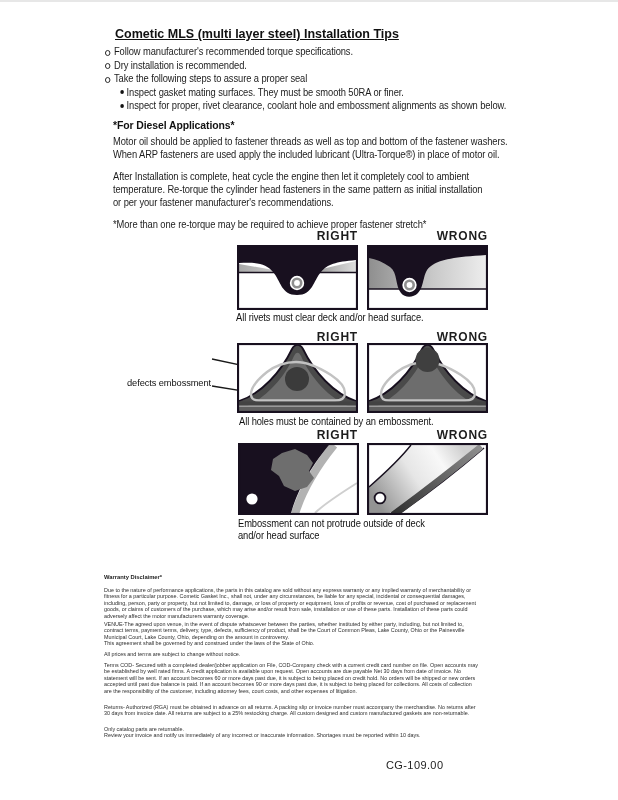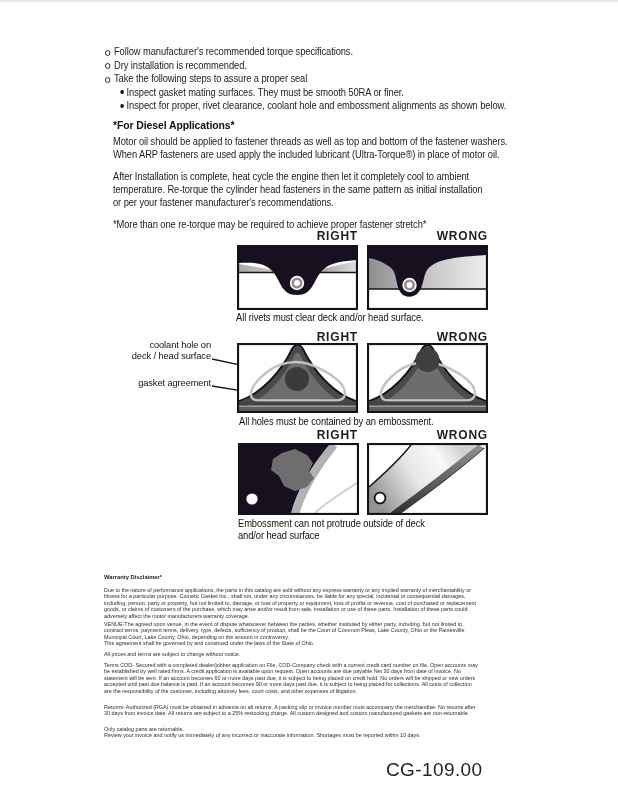--- a/index.html
+++ b/index.html
@@ -30,29 +30,32 @@
   .fig-label{width:121px;text-align:right;font-size:12px;font-weight:bold;
              letter-spacing:0.8px;color:#1d1d1d;}
   .caption{font-size:10.4px;line-height:11.5px;letter-spacing:-0.1px;color:#111;
            white-space:pre-line;}
   .ann{width:116px;text-align:right;font-size:9.3px;line-height:10.5px;
        letter-spacing:-0.1px;color:#111;white-space:pre-line;}
 
   .disc{width:420px;font-size:5.4px;line-height:6.45px;color:#2e2e2e;
         white-space:pre-line;letter-spacing:0;}
   .disc-head{font-size:5.8px;font-weight:bold;color:#222;}
-  .doc-code{font-size:19px;letter-spacing:0.4px;color:#222;}
+  .doc-code{font-size:11px;letter-spacing:0.4px;color:#222;}
   svg{display:block;}
 </style>
 </head>
 <body>
 
 <div class="page">
   <div class="scan-edge"></div>
 
+  <div class="abs" style="left:115px;top:24px;">
+    <span class="title">Cometic MLS (multi layer steel) Installation Tips</span>
+  </div>
 
   <div class="abs tips condense">
     <div class="tip-line">
       <span class="b-circle"></span>
       <span>Follow manufacturer's recommended torque specifications.</span>
     </div>
     <div class="tip-line">
       <span class="b-circle"></span>
       <span>Dry installation is recommended.</span>
     </div>
@@ -119,23 +122,21 @@
     <circle cx="42.5" cy="40" r="7.2" fill="#ffffff"></circle>
     <circle cx="42.5" cy="40" r="4.2" fill="#ffffff" stroke="#8f8f8f" stroke-width="2.6"></circle>
     <rect x="1" y="1" width="119" height="63" fill="none" stroke="#18101f" stroke-width="2.2"></rect>
   </svg>
 
   <div class="abs caption condense" style="left:236px;top:312px;width:340px;">All rivets must clear deck and/or head surface.</div>
 
   <div class="abs fig-label" style="left:237px;top:330px;">RIGHT</div>
   <div class="abs fig-label" style="left:367px;top:330px;">WRONG</div>
 
-  <div class="abs ann" style="left:95px;top:340px;">coolant hole on
-deck / head surface</div>
-  <div class="abs ann" style="left:95px;top:378px;">gasket agreement</div>
+  <div class="abs ann" style="left:95px;top:378px;">defects embossment</div>
   <svg class="abs" style="left:205px;top:352px;" width="100" height="48" viewBox="0 0 100 48">
     <line x1="7" y1="7" x2="91" y2="25" stroke="#1a1a1a" stroke-width="1.3"></line>
     <line x1="7" y1="34" x2="56" y2="42" stroke="#1a1a1a" stroke-width="1.3"></line>
   </svg>
 
   <svg class="abs" style="left:237px;top:343px;" width="121" height="70" viewBox="0 0 121 70">
     <rect x="1" y="1" width="119" height="68" fill="#ffffff"></rect>
     <path d="M2,58 C24,51 44,29 55,6 C58,0.5 63,0.5 66,6 C77,29 97,51 119,58 L119,68 H2 Z" fill="#4a4a4a"></path>
     <path d="M8,64 C28,56 48,34 57,13 C59,8.5 62,8.5 64,13 C73,34 93,56 113,64 L113,68 H8 Z" fill="#6d6d6d"></path>
     <path d="M2,58 C24,51 44,29 55,6 C58,0.5 63,0.5 66,6 C77,29 97,51 119,58" fill="none" stroke="#18101f" stroke-width="1.8"></path>

